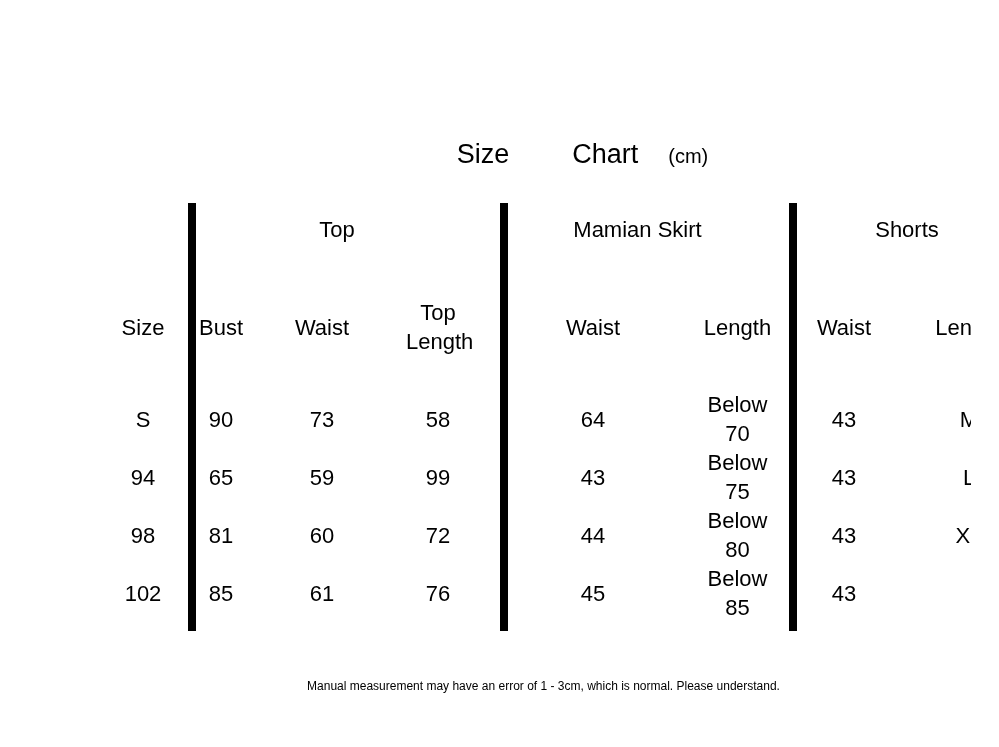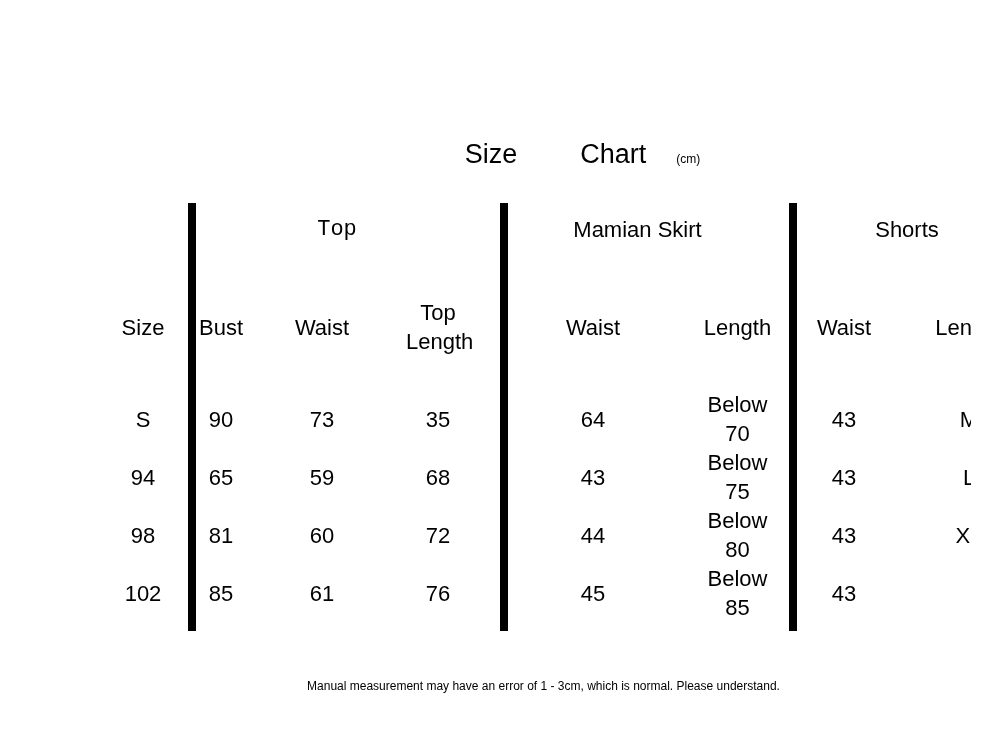--- a/index.html
+++ b/index.html
@@ -20,21 +20,21 @@
     left: 78px;
     right: 0;
     display: flex;
     justify-content: center;
     align-items: baseline;
     font-size: 27px;
     font-weight: 400;
     color: #000000;
   }
   .title .w1 { margin-right: 43px; }
-  .title .unit { margin-left: 10px; font-size: 12px; }
+  .title .unit { margin-left: 10px; font-size: 20px; }
 
   
   .sizetable {
     position: absolute;
     left: 45px;
     top: 135px;
     width: 927px;
     height: 428px;
     display: grid;
     grid-template-columns: 76px 80px 122px 110px 200px 89px 124px 126px;
@@ -42,21 +42,21 @@
   }
   .cell {
     display: flex;
     align-items: center;
     justify-content: center;
     font-size: 22px;
     color: #000000;
     text-align: center;
     line-height: 1.3;
   }
-  .span3 { grid-column: span 3; font-family: Liberation Mono, monospace; }
+  .span3 { grid-column: span 3; }
   .span2 { grid-column: span 2; }
   .cell .narrow {
     display: inline-block;
     max-width: 72px;
   }
   
   .vline {
     position: absolute;
     top: 0;
     width: 3px;
@@ -103,30 +103,30 @@
         <span class="narrow">Top Length</span>
       </div>
     <div class="cell">Waist</div>
     <div class="cell">Length</div>
     <div class="cell">Waist</div>
     <div class="cell">Length</div>
 
     <div class="cell">S</div>
     <div class="cell">90</div>
     <div class="cell">73</div>
-    <div class="cell">35</div>
+    <div class="cell">58</div>
     <div class="cell">64</div>
     <div class="cell">Below 70</div>
     <div class="cell">43</div>
 
     <div class="cell">M</div>
     <div class="cell">94</div>
     <div class="cell">65</div>
     <div class="cell">59</div>
-    <div class="cell">68</div>
+    <div class="cell">99</div>
     <div class="cell">43</div>
     <div class="cell">Below 75</div>
     <div class="cell">43</div>
 
     <div class="cell">L</div>
     <div class="cell">98</div>
     <div class="cell">81</div>
     <div class="cell">60</div>
     <div class="cell">72</div>
     <div class="cell">44</div>

